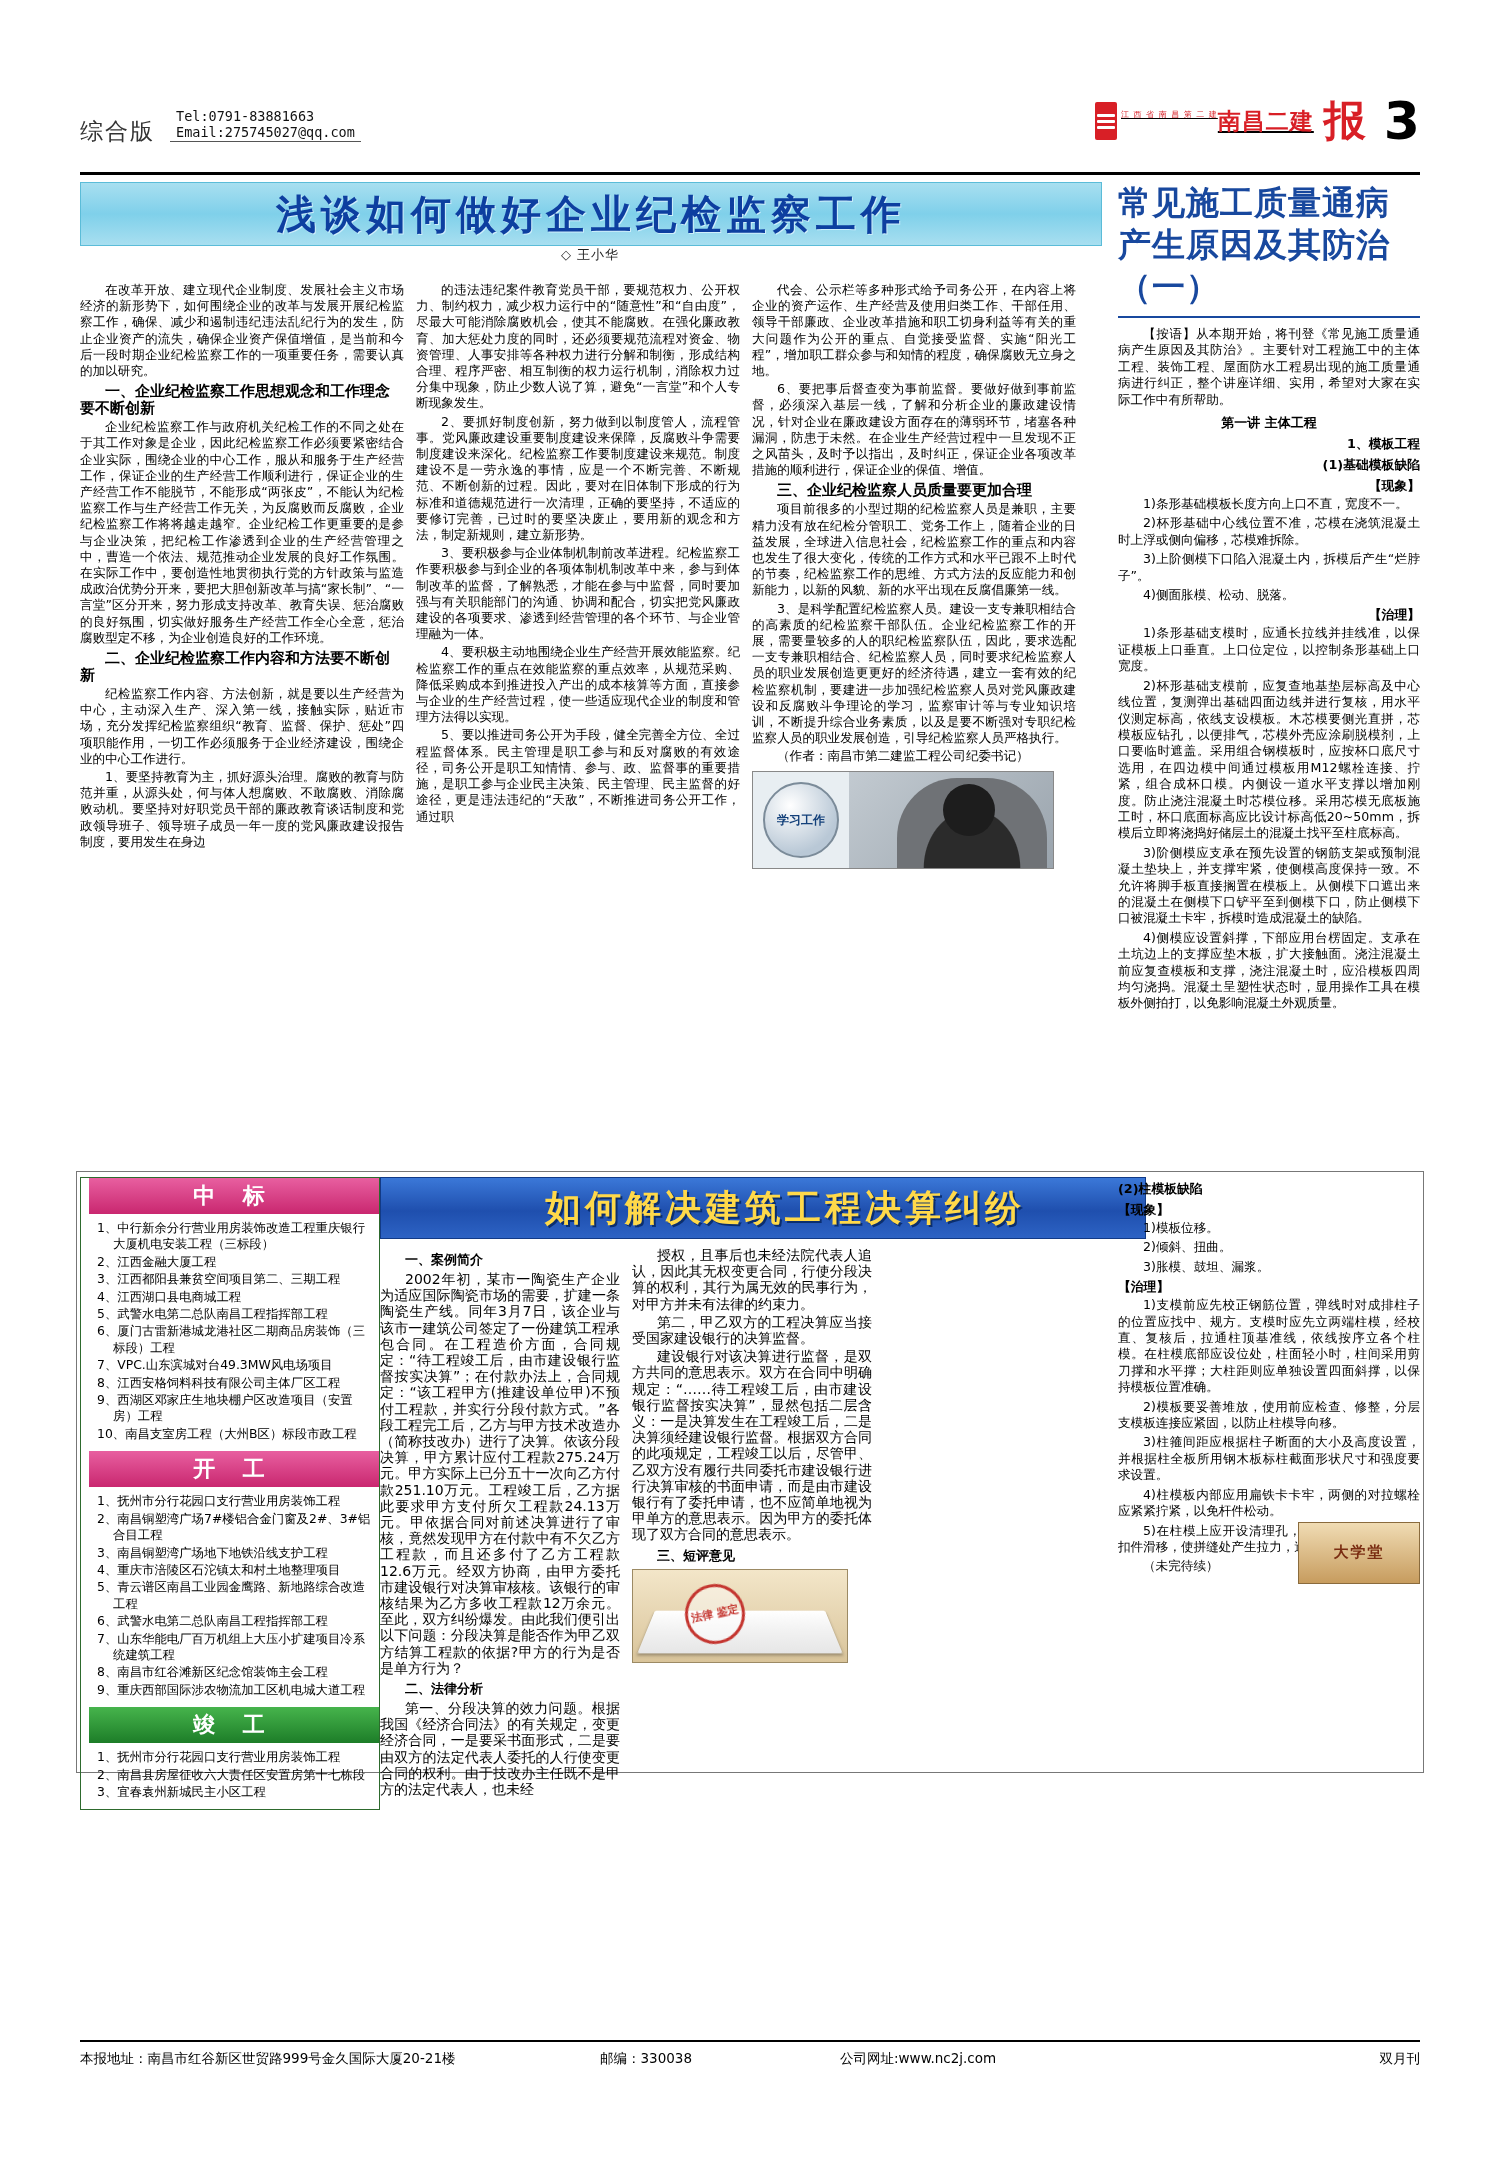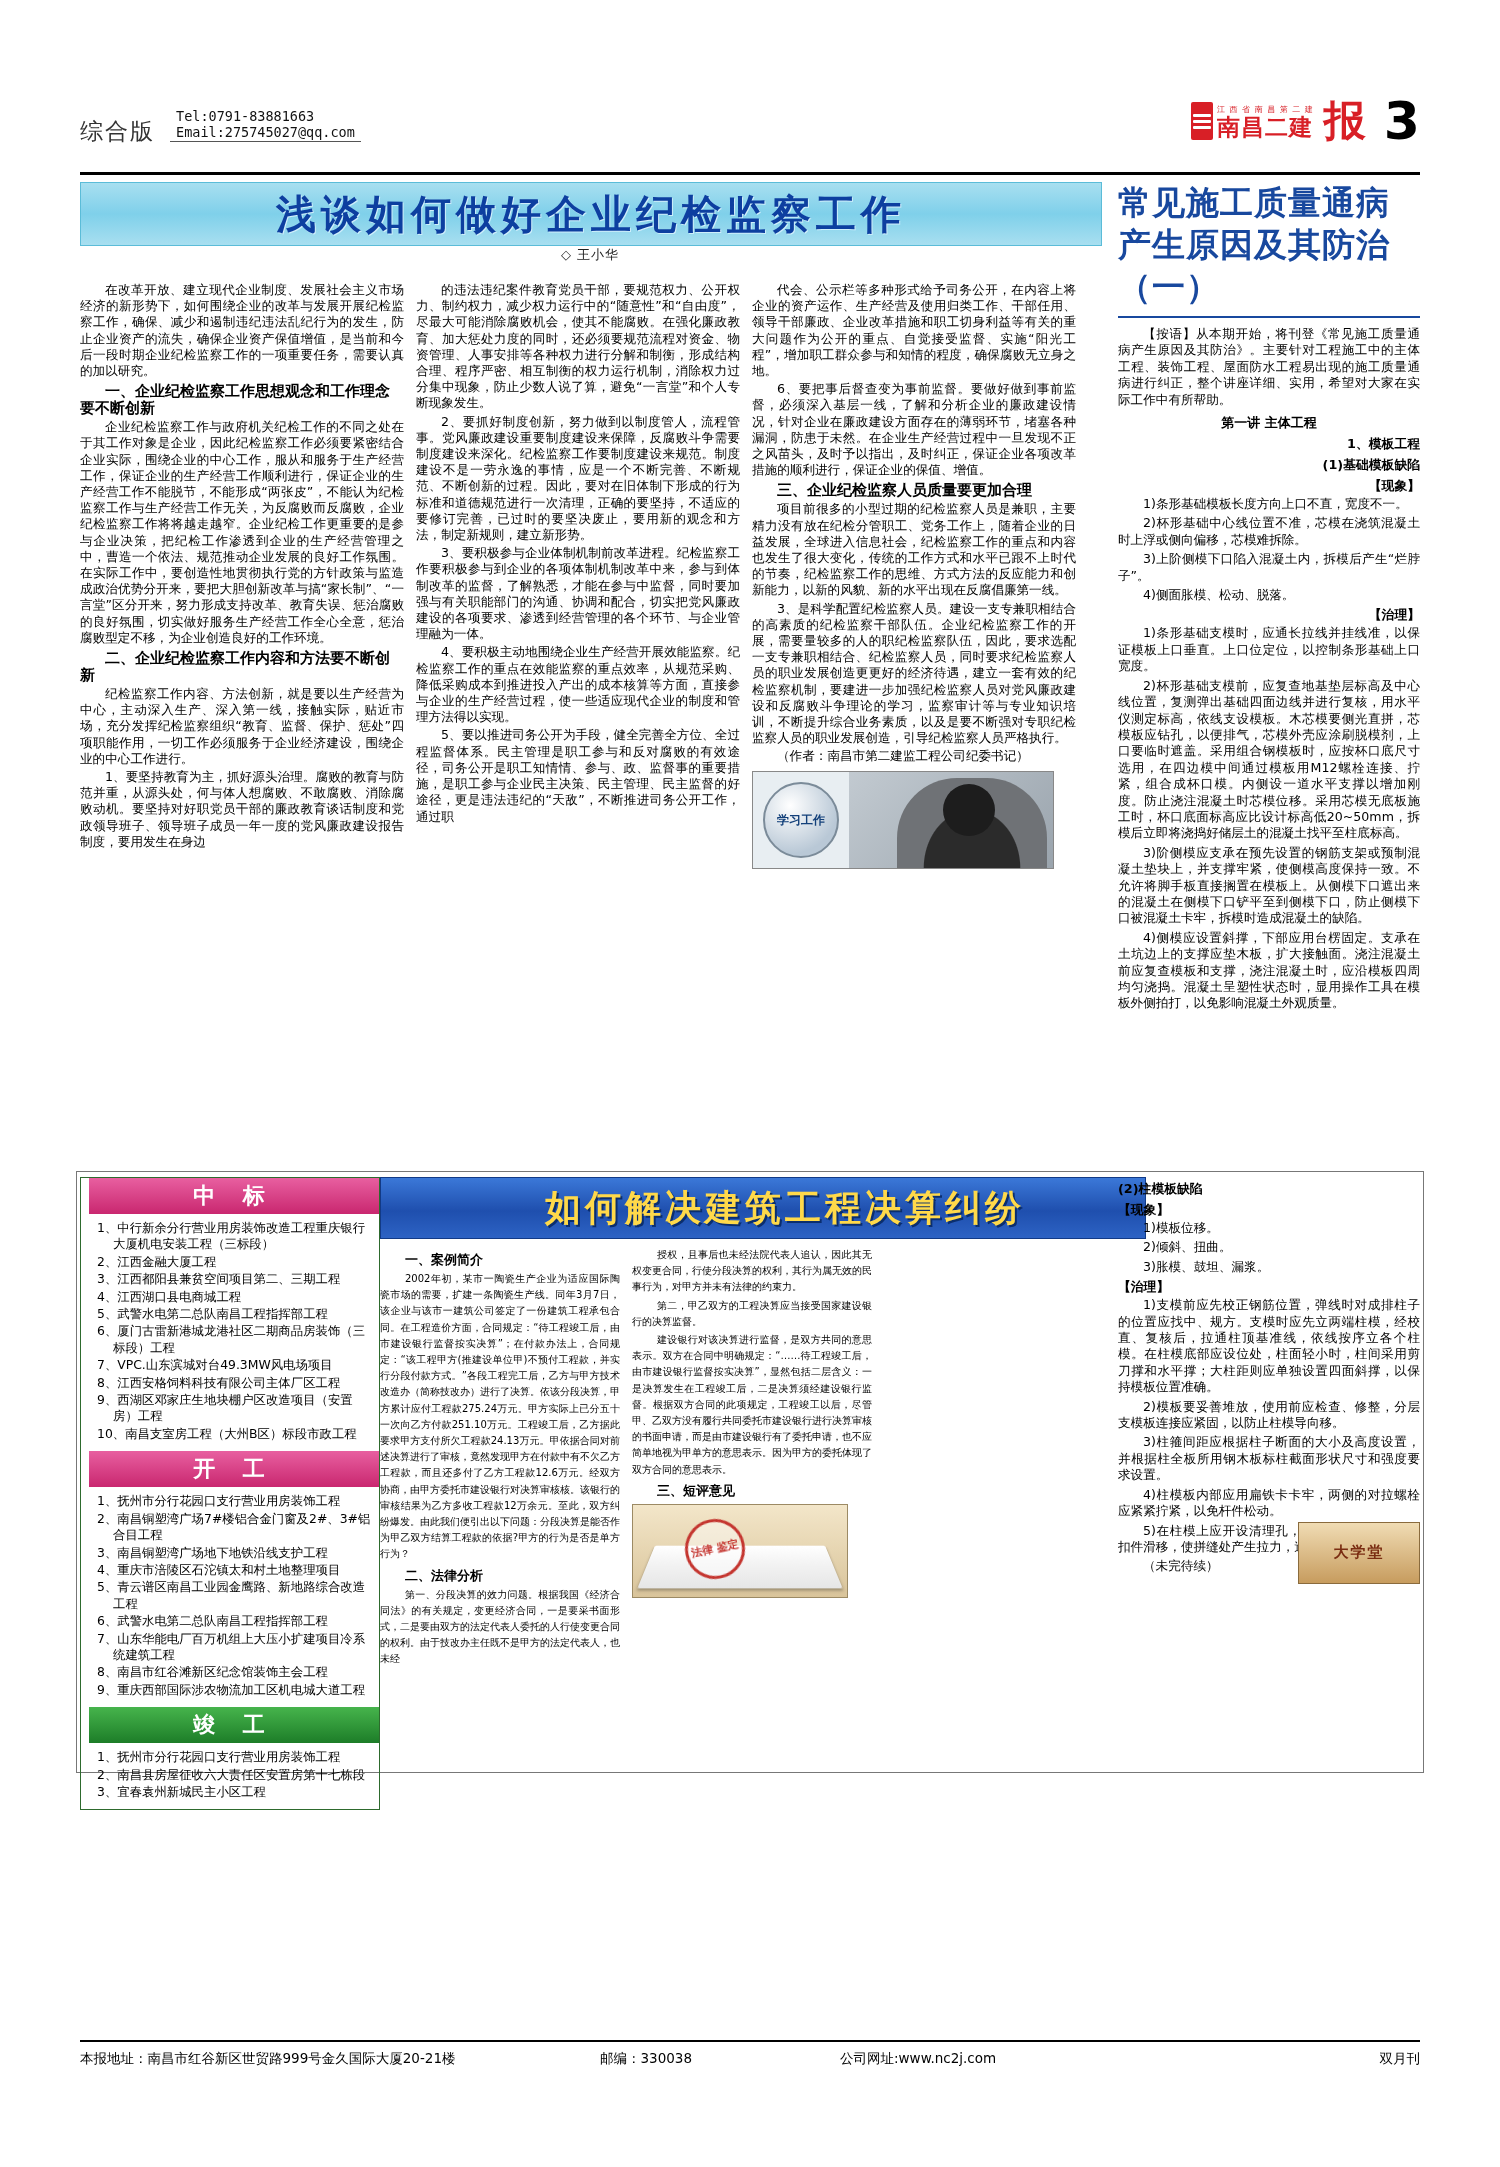--- a/index.html
+++ b/index.html
@@ -39,21 +39,21 @@
   }
   .logo-box {
     display:flex; align-items:center; gap:4px;
   }
   .logo-mark {
     width:18px; height:34px; background:#d81f26; border-radius:2px;
     display:flex; flex-direction:column; justify-content:center; gap:3px;
     padding:2px;
   }
   .logo-mark i { display:block; height:3px; background:#fff; border-radius:1px;}
-  .logo-text-wrap { display:flex; flex-direction:column; }
+  .logo-text-wrap { display:flex; flex-direction:row;text-decoration:underline; }
   .logo-sub { font-size:8px; color:#d81f26; letter-spacing:1px; }
   .logo-name { font-size:23px; font-weight:bold; color:#d81f26; letter-spacing:1px; line-height:24px;}
   .logo-bao {
     font-size:42px; font-weight:bold; color:#d81f26;
     line-height:42px; margin-left:2px;
     font-family:"DejaVu Serif", serif;
   }
   .page-num {
     font-size:52px; font-weight:bold; color:#000; line-height:52px; margin-left:10px;
     font-family:"DejaVu Sans", sans-serif;
@@ -166,21 +166,21 @@
     border:1px solid #123a86;
     padding-left:44px;
   }
   .mid-banner .t {
     font-size:36px; font-weight:bold; color:#ffd94a; letter-spacing:4px;
     text-shadow:2px 2px 0 #0b2e6e;
   }
   .mid-cols { display:flex; margin-top:8px; }
   .mid-col { width:240px; padding-right:12px; }
   .mid-col p {
-    margin:0 0 2px 0; font-size:10px; line-height:16.2px; text-align:justify;
+    margin:0 0 2px 0; font-size:14px; line-height:16.2px; text-align:justify;
     text-indent:25px;
   }
   .mid-col h4 { margin:4px 0 2px 0; font-size:13px; font-weight:bold; text-indent:25px;}
 
   .book-img {
     width:214px; height:92px; margin-top:4px; position:relative;
     background:linear-gradient(180deg,#f3e6c9,#d9c49a);
     border:1px solid #9c8a64; overflow:hidden;
   }
   .book-img .pages {

